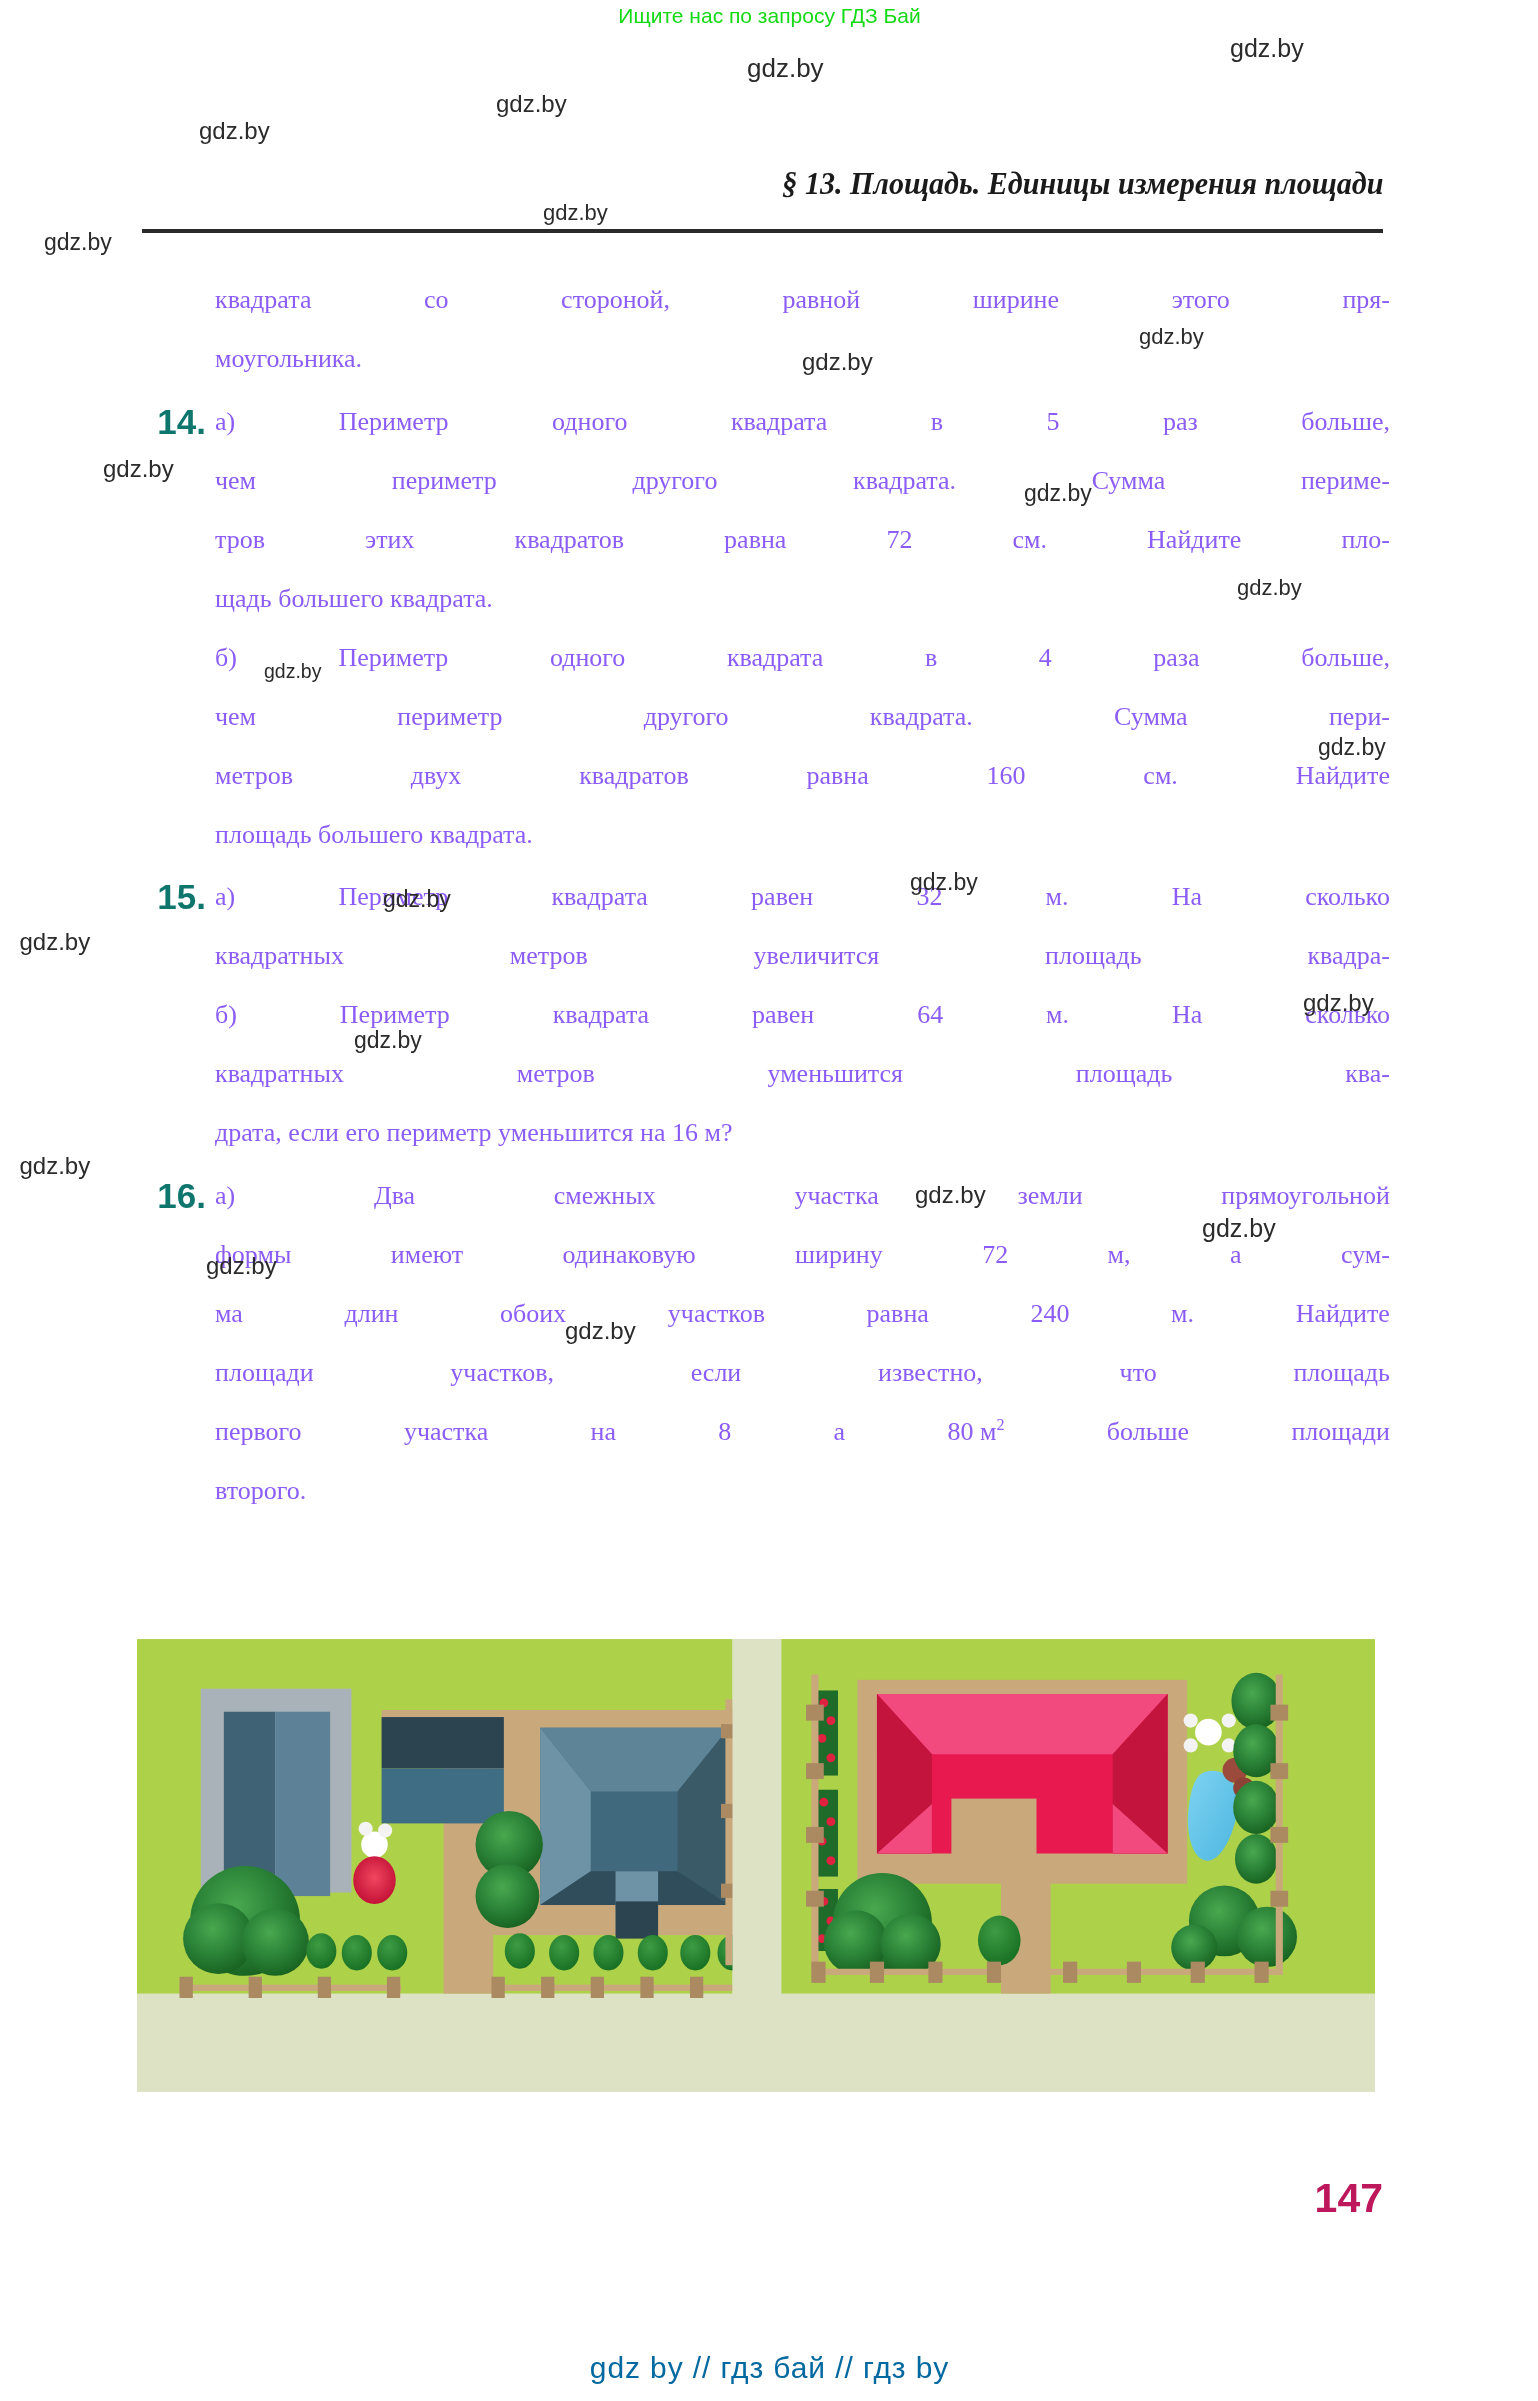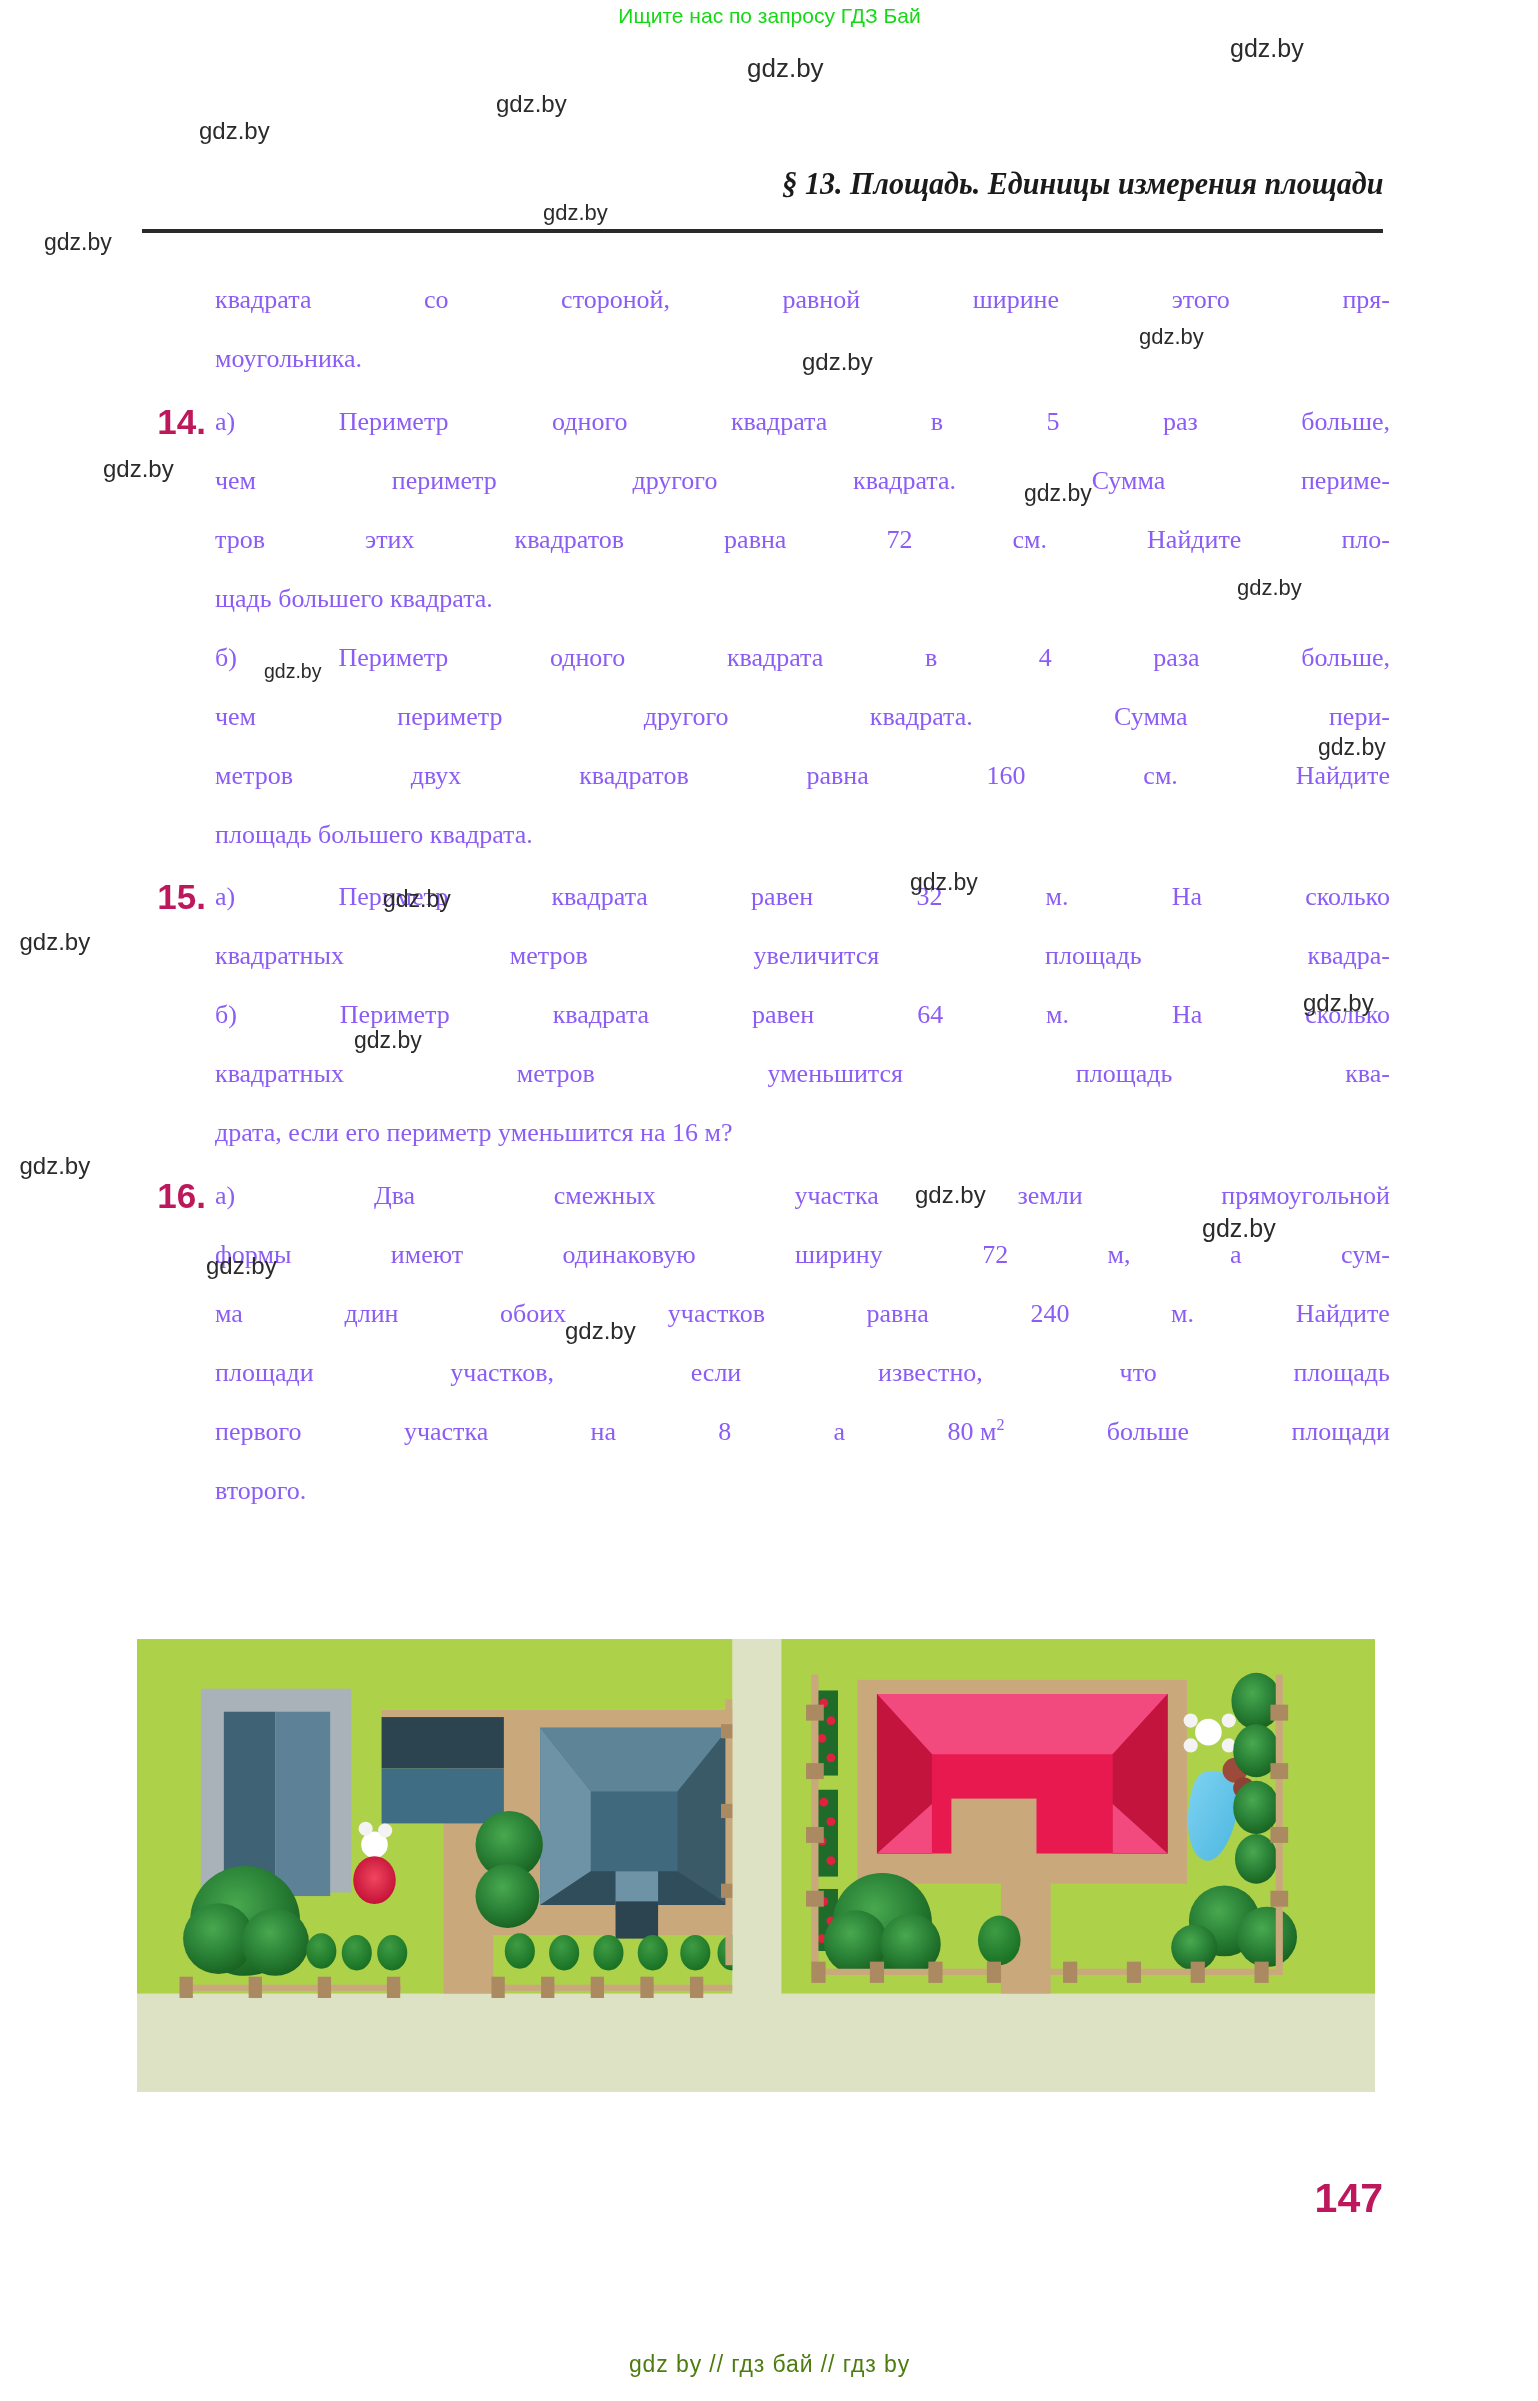--- a/index.html
+++ b/index.html
@@ -95,21 +95,21 @@
   }
   .ex-num {
     position: absolute;
     left: -84px;
     top: 0px;
     width: 75px;
     text-align: right;
     font-family: "Liberation Sans", "DejaVu Sans", sans-serif;
     font-weight: bold;
     font-size: 35px;
-    color: #be185d;
+    color: #0f766e;
     line-height: 59px;
   }
   sup.sq {
     font-size: 0.62em;
     vertical-align: super;
     line-height: 0;
   }
 
   
   #illustration {
@@ -133,22 +133,22 @@
     color: #be185d;
     z-index: 20;
   }
   #site-footer {
     position: absolute;
     left: 0;
     right: 0;
     top: 2351px;
     text-align: center;
     font-family: "Liberation Sans", "DejaVu Sans", sans-serif;
-    font-size: 23px;
-    color: #4d7c0f;
+    font-size: 30px;
+    color: #0369a1;
     letter-spacing: 0.9px;
     z-index: 20;
   }
 </style>
 </head>
 <body>
 
 <div class="wm-green" style="left:50%; top:3.5px; transform:translateX(-50%); font-size:21px;">Ищите нас по запросу ГДЗ Бай</div>
 
 <div id="watermark-layer">

